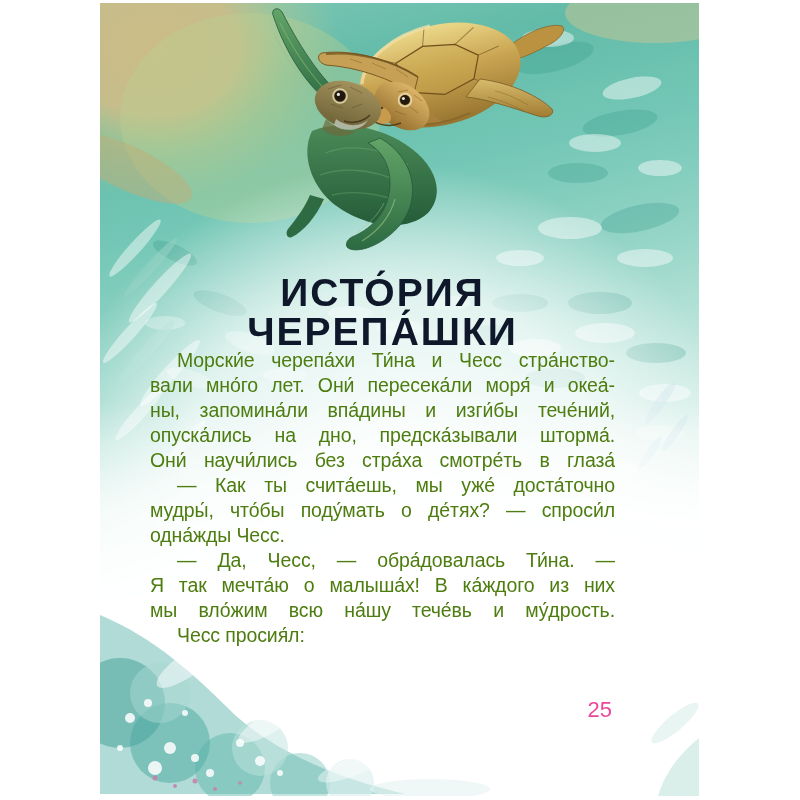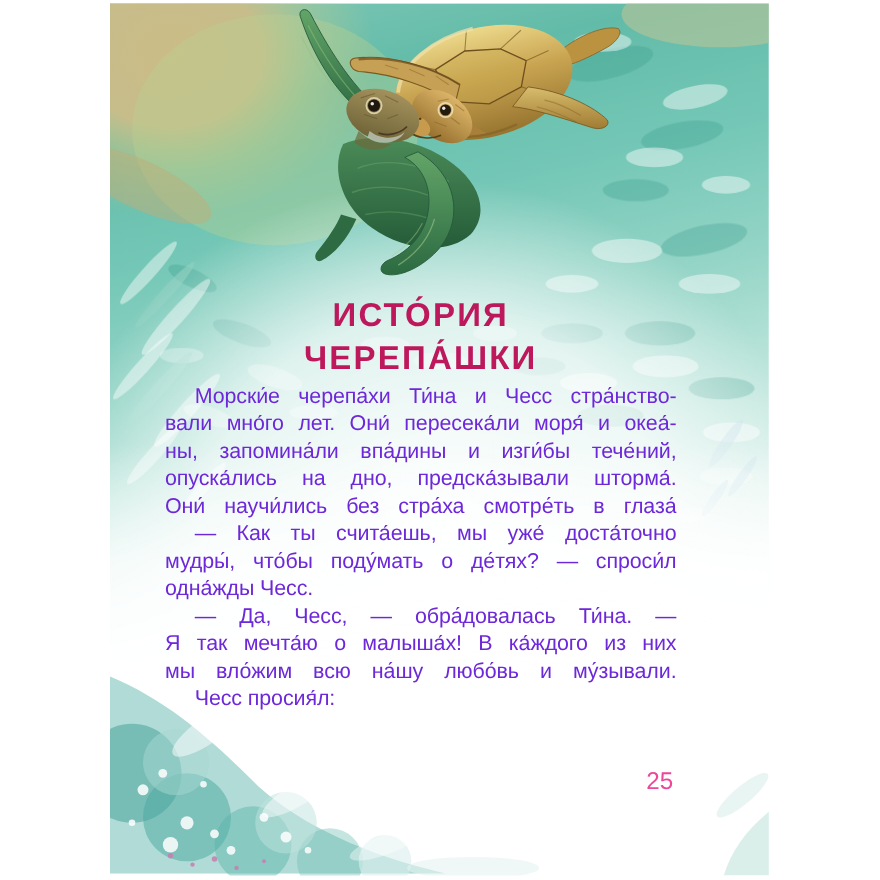--- a/index.html
+++ b/index.html
@@ -9,27 +9,27 @@
     position:relative;overflow:hidden;
   }
   .photo{position:absolute;inset:0;background:#ffffff;}
   .page{
     position:absolute;left:100px;top:3px;width:599px;height:793px;
     background:#ffffff;overflow:hidden;
   }
   .page .art{position:absolute;left:0;top:0;}
   .title{
     position:absolute;left:50px;top:244px;width:465px;
-    text-align:center;font-weight:bold;font-size:30px;line-height:39px;
-    letter-spacing:2px;color:#be185d;
+    text-align:center;font-weight:bold;font-size:39px;line-height:39px;
+    letter-spacing:2px;color:#0f172a;
   }
   .title span{display:block;}
   .body-text{
     position:absolute;left:50px;top:345px;width:465px;
-    font-size:19.5px;line-height:25px;color:#6d28d9;letter-spacing:-0.1px;
+    font-size:19.5px;line-height:25px;color:#4d7c0f;letter-spacing:-0.1px;
   }
   .line{height:25px;overflow:hidden;text-align:left;}
   .line.j{text-align:justify;text-align-last:justify;}
   .line.j::after{content:"";display:inline-block;width:100%;height:0;}
   .line.ind{padding-left:27px;}
   .page-number{
     position:absolute;right:87px;top:694px;
     font-size:22px;color:#ec4899;
   }
 </style>
@@ -261,19 +261,19 @@
         <div class="line j ind">Морски́е черепа́хи Ти́на и Чесс стра́нство-</div>
         <div class="line j">вали мно́го лет. Они́ пересека́ли моря́ и океа́-</div>
         <div class="line j">ны, запомина́ли впа́дины и изги́бы тече́ний,</div>
         <div class="line j">опуска́лись на дно, предска́зывали шторма́.</div>
         <div class="line j">Они́ научи́лись без стра́ха смотре́ть в глаза́</div>
         <div class="line j ind">— Как ты счита́ешь, мы уже́ доста́точно</div>
         <div class="line j">мудры́, что́бы поду́мать о де́тях? — спроси́л</div>
         <div class="line">одна́жды Чесс.</div>
         <div class="line j ind">— Да, Чесс, — обра́довалась Ти́на. —</div>
         <div class="line j">Я так мечта́ю о малыша́х! В ка́ждого из них</div>
-        <div class="line j">мы вло́жим всю на́шу любо́вь и му́зывали.</div>
+        <div class="line j">мы вло́жим всю на́шу тече́вь и му́дрость.</div>
         <div class="line ind">Чесс просия́л:</div>
       </div>
 
     <div class="page-number">25</div>
   </div>
 </div>
 
 </body></html>

